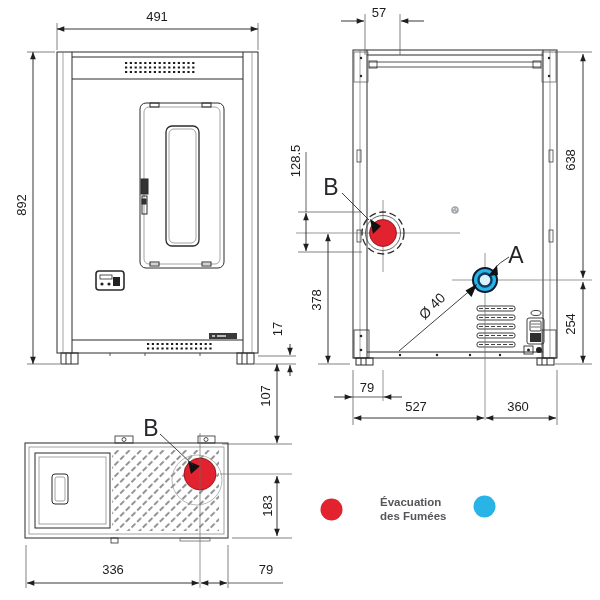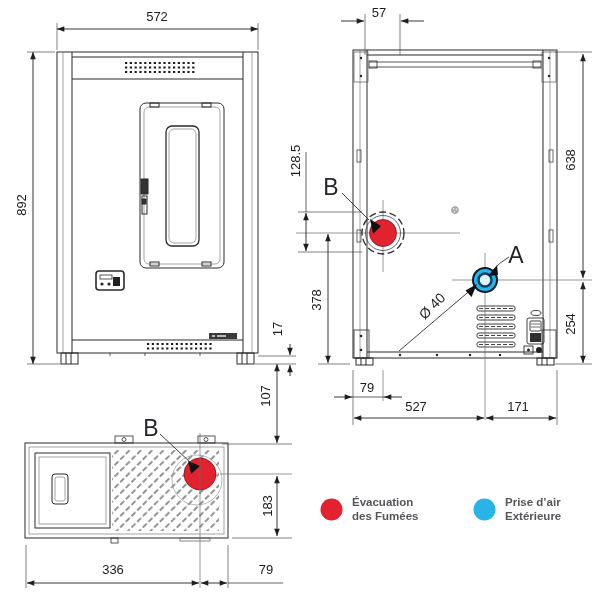--- a/index.html
+++ b/index.html
@@ -5,21 +5,21 @@
   html,body{margin:0;padding:0;background:#fff;}
   #stage{position:relative;width:600px;height:600px;background:#ffffff;overflow:hidden;
          font-family:"Liberation Sans",sans-serif;}
   #linework{position:absolute;left:0;top:0;}
   .t{position:absolute;font-size:13px;color:#1c1c1e;transform:translate(-50%,-50%);
      white-space:nowrap;line-height:1;}
   .t.v{transform:translate(-50%,-50%) rotate(-90deg);}
   .t.d45{transform:translate(-50%,-50%) rotate(-45deg);font-size:14px;}
   .t.port{font-size:23px;color:#26262a;}
   .legend-item{position:absolute;display:flex;align-items:center;gap:9px;}
-  .legend-text{font-size:11.5px;line-height:14px;font-weight:700;color:#54565a;white-space:nowrap;}
+  .legend-text{font-size:11.5px;line-height:14px;font-weight:700;color:#54565a;white-space:nowrap;margin-left:28px;}
   .legend-dot{display:block;}
 </style>
 </head>
 <body>
 
 <div id="stage">
 
 <svg id="linework" width="600" height="600" viewBox="0 0 600 600" stroke="#2b2b2b" stroke-width="1" fill="none">
   <defs>
     <marker id="ae" viewBox="0 0 10 8" refX="9.5" refY="4" markerWidth="9" markerHeight="7.2" orient="auto-start-reverse">
@@ -234,32 +234,32 @@
     <line x1="354" y1="418" x2="484" y2="418" marker-start="url(#ae)" marker-end="url(#ae)"></line>
     <line x1="486" y1="418" x2="556" y2="418" marker-start="url(#ae)" marker-end="url(#ae)"></line>
 
     <line x1="27" y1="583" x2="199" y2="583" marker-start="url(#ae)" marker-end="url(#ae)"></line>
     <line x1="201" y1="583" x2="227" y2="583" marker-start="url(#ae)" marker-end="url(#ae)"></line>
     <path d="M228,583 H283" stroke-width="0.7"></path>
   </g>
 </svg>
 
 <div>
-  <span class="t" style="left:157px;top:16px">572</span>
+  <span class="t" style="left:157px;top:16px">491</span>
   <span class="t v" style="left:21px;top:205px">892</span>
   <span class="t v" style="left:277px;top:329px">17</span>
   <span class="t v" style="left:265px;top:396px">107</span>
   <span class="t" style="left:379px;top:12px">57</span>
   <span class="t v" style="left:295px;top:161px">128.5</span>
   <span class="t v" style="left:570px;top:160px">638</span>
   <span class="t v" style="left:316px;top:300px">378</span>
   <span class="t v" style="left:570px;top:324px">254</span>
   <span class="t" style="left:367px;top:387px">79</span>
   <span class="t" style="left:416px;top:406px">527</span>
-  <span class="t" style="left:518px;top:406px">171</span>
+  <span class="t" style="left:518px;top:406px">360</span>
   <span class="t d45" style="left:432px;top:306px">Ø 40</span>
   <span class="t v" style="left:267px;top:506px">183</span>
   <span class="t" style="left:113px;top:569px">336</span>
   <span class="t" style="left:266px;top:569px">79</span>
   <span class="t port" style="left:516px;top:255px">A</span>
   <span class="t port" style="left:331px;top:187px">B</span>
   <span class="t port" style="left:151px;top:428px">B</span>
 </div>
 
 <div>
@@ -269,20 +269,16 @@
     </svg>
     <div class="legend-text">
       <div>Évacuation</div>
       <div>des Fumées</div>
     </div>
   </div>
   <div class="legend-item" style="left:473px;top:495px">
     <svg class="legend-dot" width="23" height="23">
       <circle cx="11.5" cy="11.5" r="11" fill="#29b4e8"></circle>
     </svg>
-    <div class="legend-text">
-      <div>Prise d’air</div>
-      <div>Extérieure</div>
-    </div>
   </div>
 </div>
 
 </div>
 
 </body></html>

